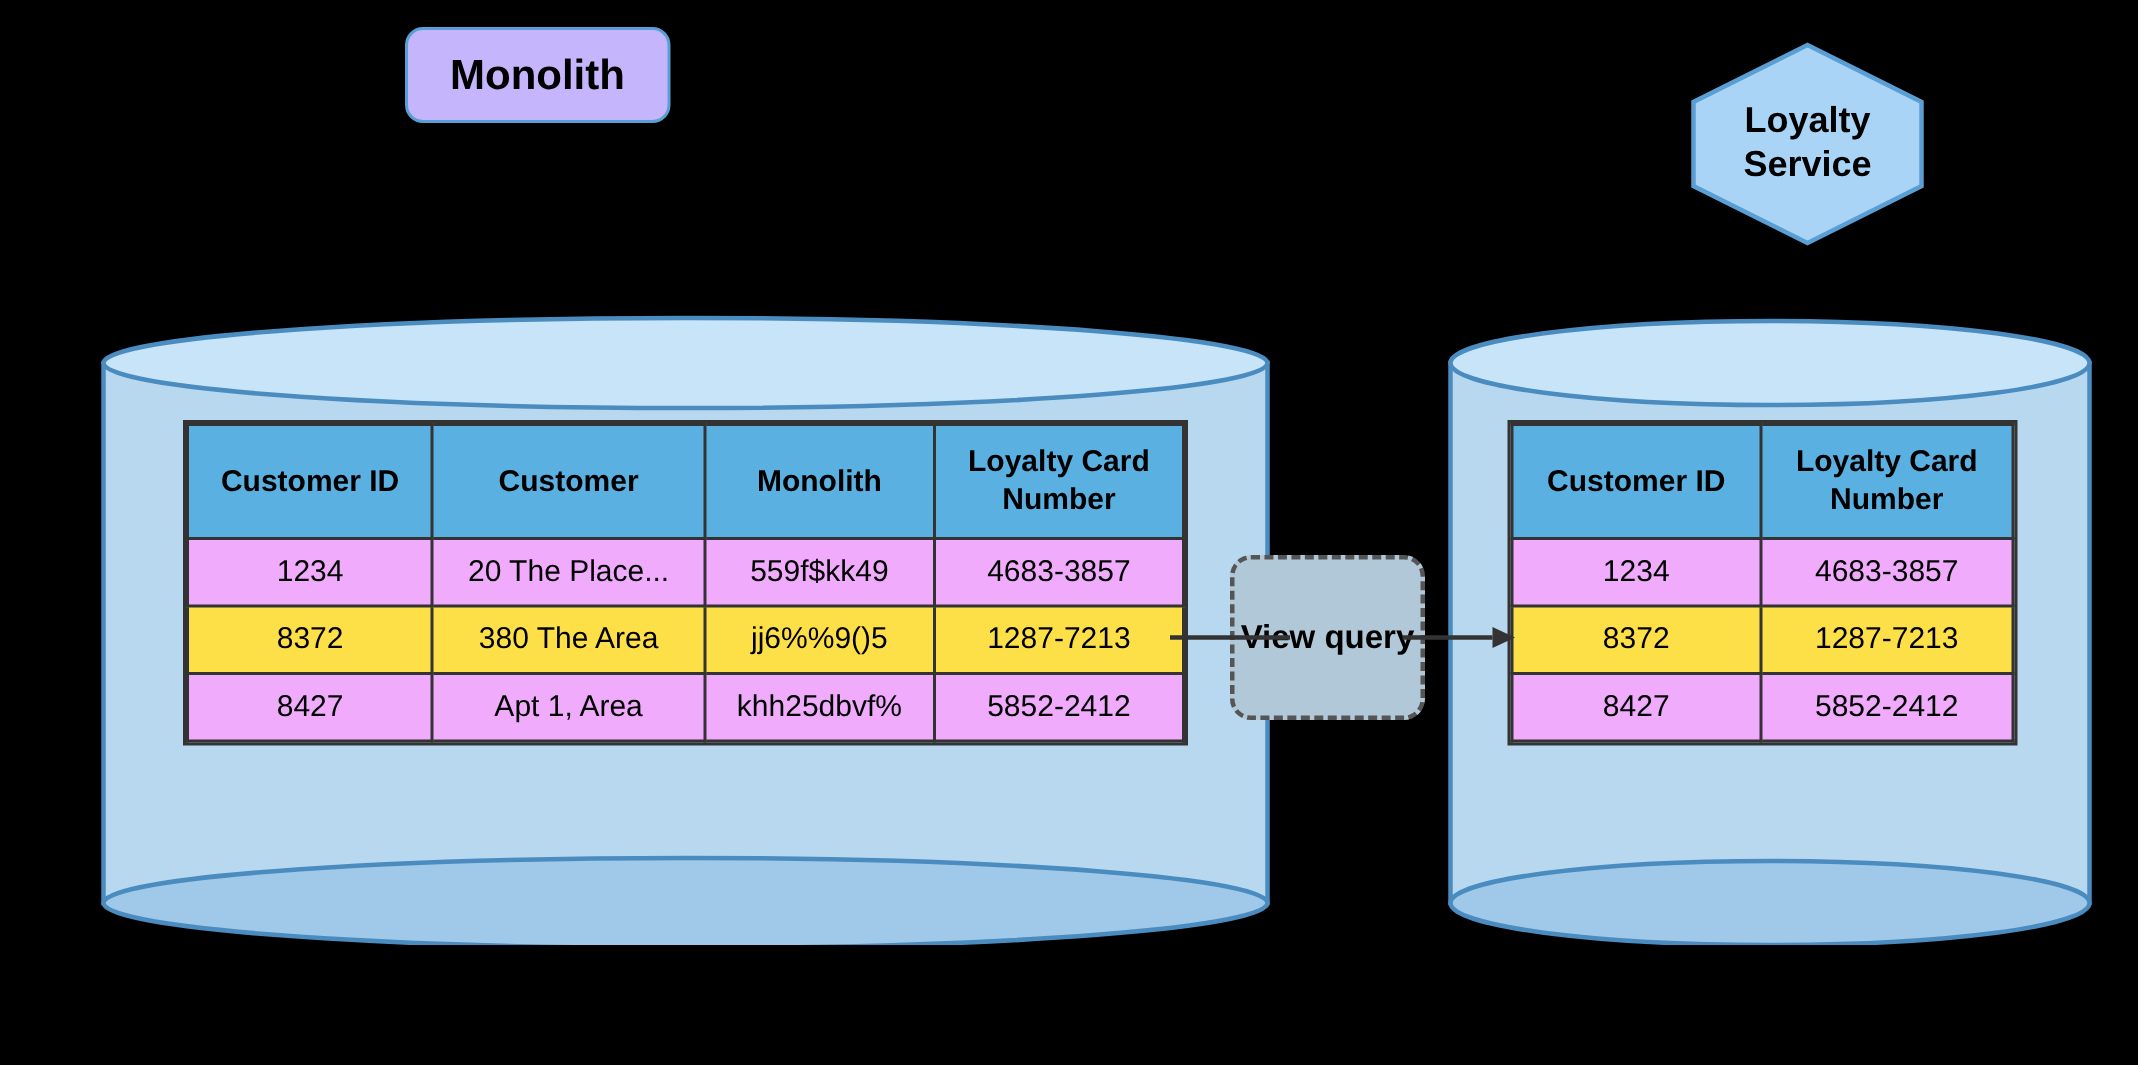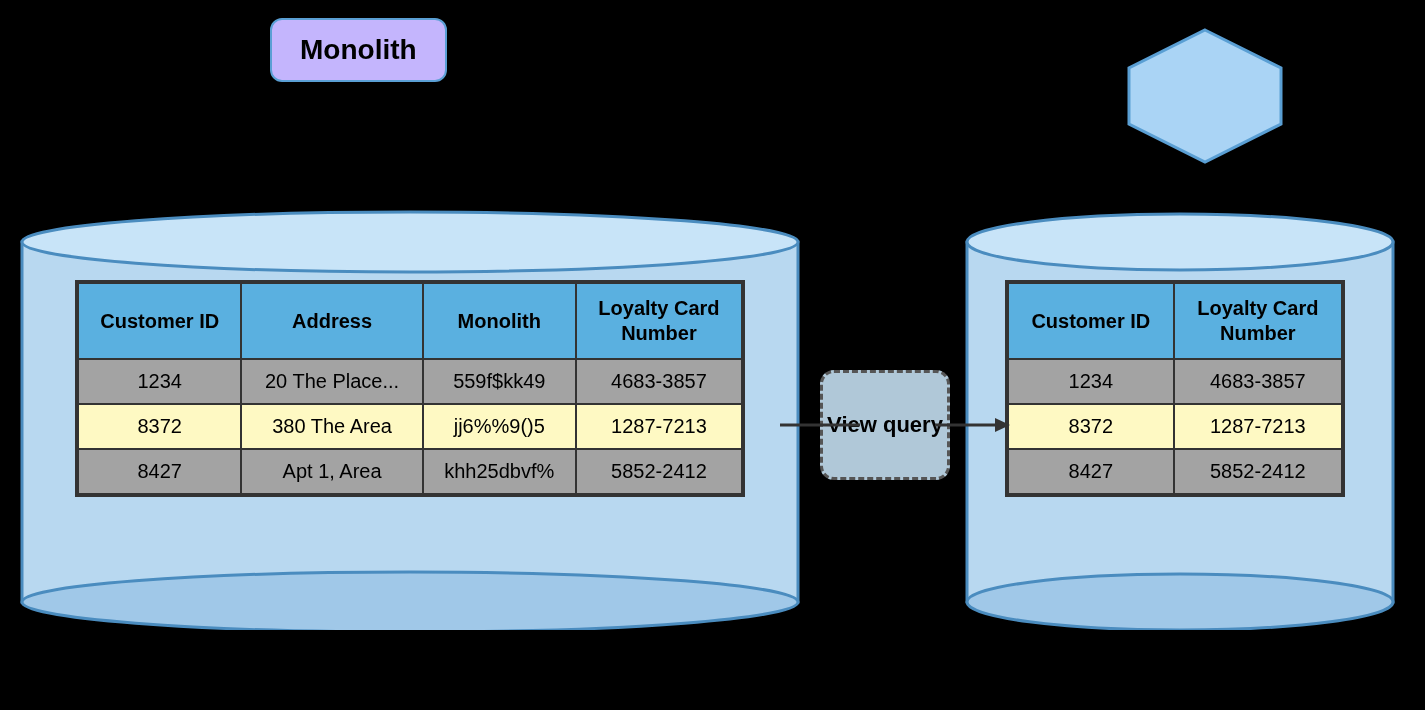--- a/index.html
+++ b/index.html
@@ -61,20 +61,21 @@
       text-align: center;
       line-height: 1.2;
       white-space: nowrap;
     }
 
     
     .cylinder-wrap {
       position: absolute;
       display: flex;
       flex-direction: column;
+      margin-left: 47px;
     }
     .cylinder-left {
       left: 20px;
       top: 200px;
       width: 780px;
       height: 430px;
     }
     .cylinder-right {
       right: 30px;
       top: 200px;
@@ -116,24 +117,24 @@
       font-size: 20px;
       line-height: 1.25;
     }
     .table-wrap td {
       border: 2px solid #333;
       padding: 10px 10px;
       text-align: center;
       font-size: 20px;
     }
     .row-light {
-      background: #a3a3a3;
+      background: #f0abfc;
     }
     .row-mid {
-      background: #fef9c3;
+      background: #fde047;
     }
 
     .table-left {
       left: 55px;
       top: 80px;
       width: 670px;
     }
     .table-right {
       left: 40px;
       top: 80px;
@@ -172,41 +173,42 @@
 </head>
 <body>
 
 <div class="label-box label-monolith">Monolith</div>
 
 <div class="hexagon-wrapper">
   <div class="hexagon">
     <svg viewBox="0 0 160 140" xmlns="http://www.w3.org/2000/svg">
       <polygon points="80,4 156,42 156,98 80,136 4,98 4,42" fill="#aad4f5" stroke="#5a9fd4" stroke-width="3"></polygon>
     </svg>
+    <div class="hexagon-text">Loyalty<br>Service</div>
   </div>
 </div>
 
 <div class="cylinder-wrap cylinder-left">
   <div class="cylinder">
 
     <svg class="cyl-svg" viewBox="0 0 780 430" xmlns="http://www.w3.org/2000/svg">
 
       <rect x="2" y="42" width="776" height="360" fill="#b8d8f0" stroke="#4a8cbf" stroke-width="3"></rect>
 
       <ellipse cx="390" cy="402" rx="388" ry="30" fill="#a0c8e8" stroke="#4a8cbf" stroke-width="3"></ellipse>
 
       <ellipse cx="390" cy="42" rx="388" ry="30" fill="#c8e4f8" stroke="#4a8cbf" stroke-width="3"></ellipse>
     </svg>
 
     <div class="table-wrap table-left">
       <table>
         <thead>
           <tr>
             <th>Customer ID</th>
-            <th>Address</th>
+            <th>Customer</th>
             <th>Monolith</th>
             <th>Loyalty Card<br>Number</th>
           </tr>
         </thead>
         <tbody>
           <tr class="row-light">
             <td>1234</td>
             <td>20 The Place...</td>
             <td>559f$kk49</td>
             <td>4683-3857</td>

